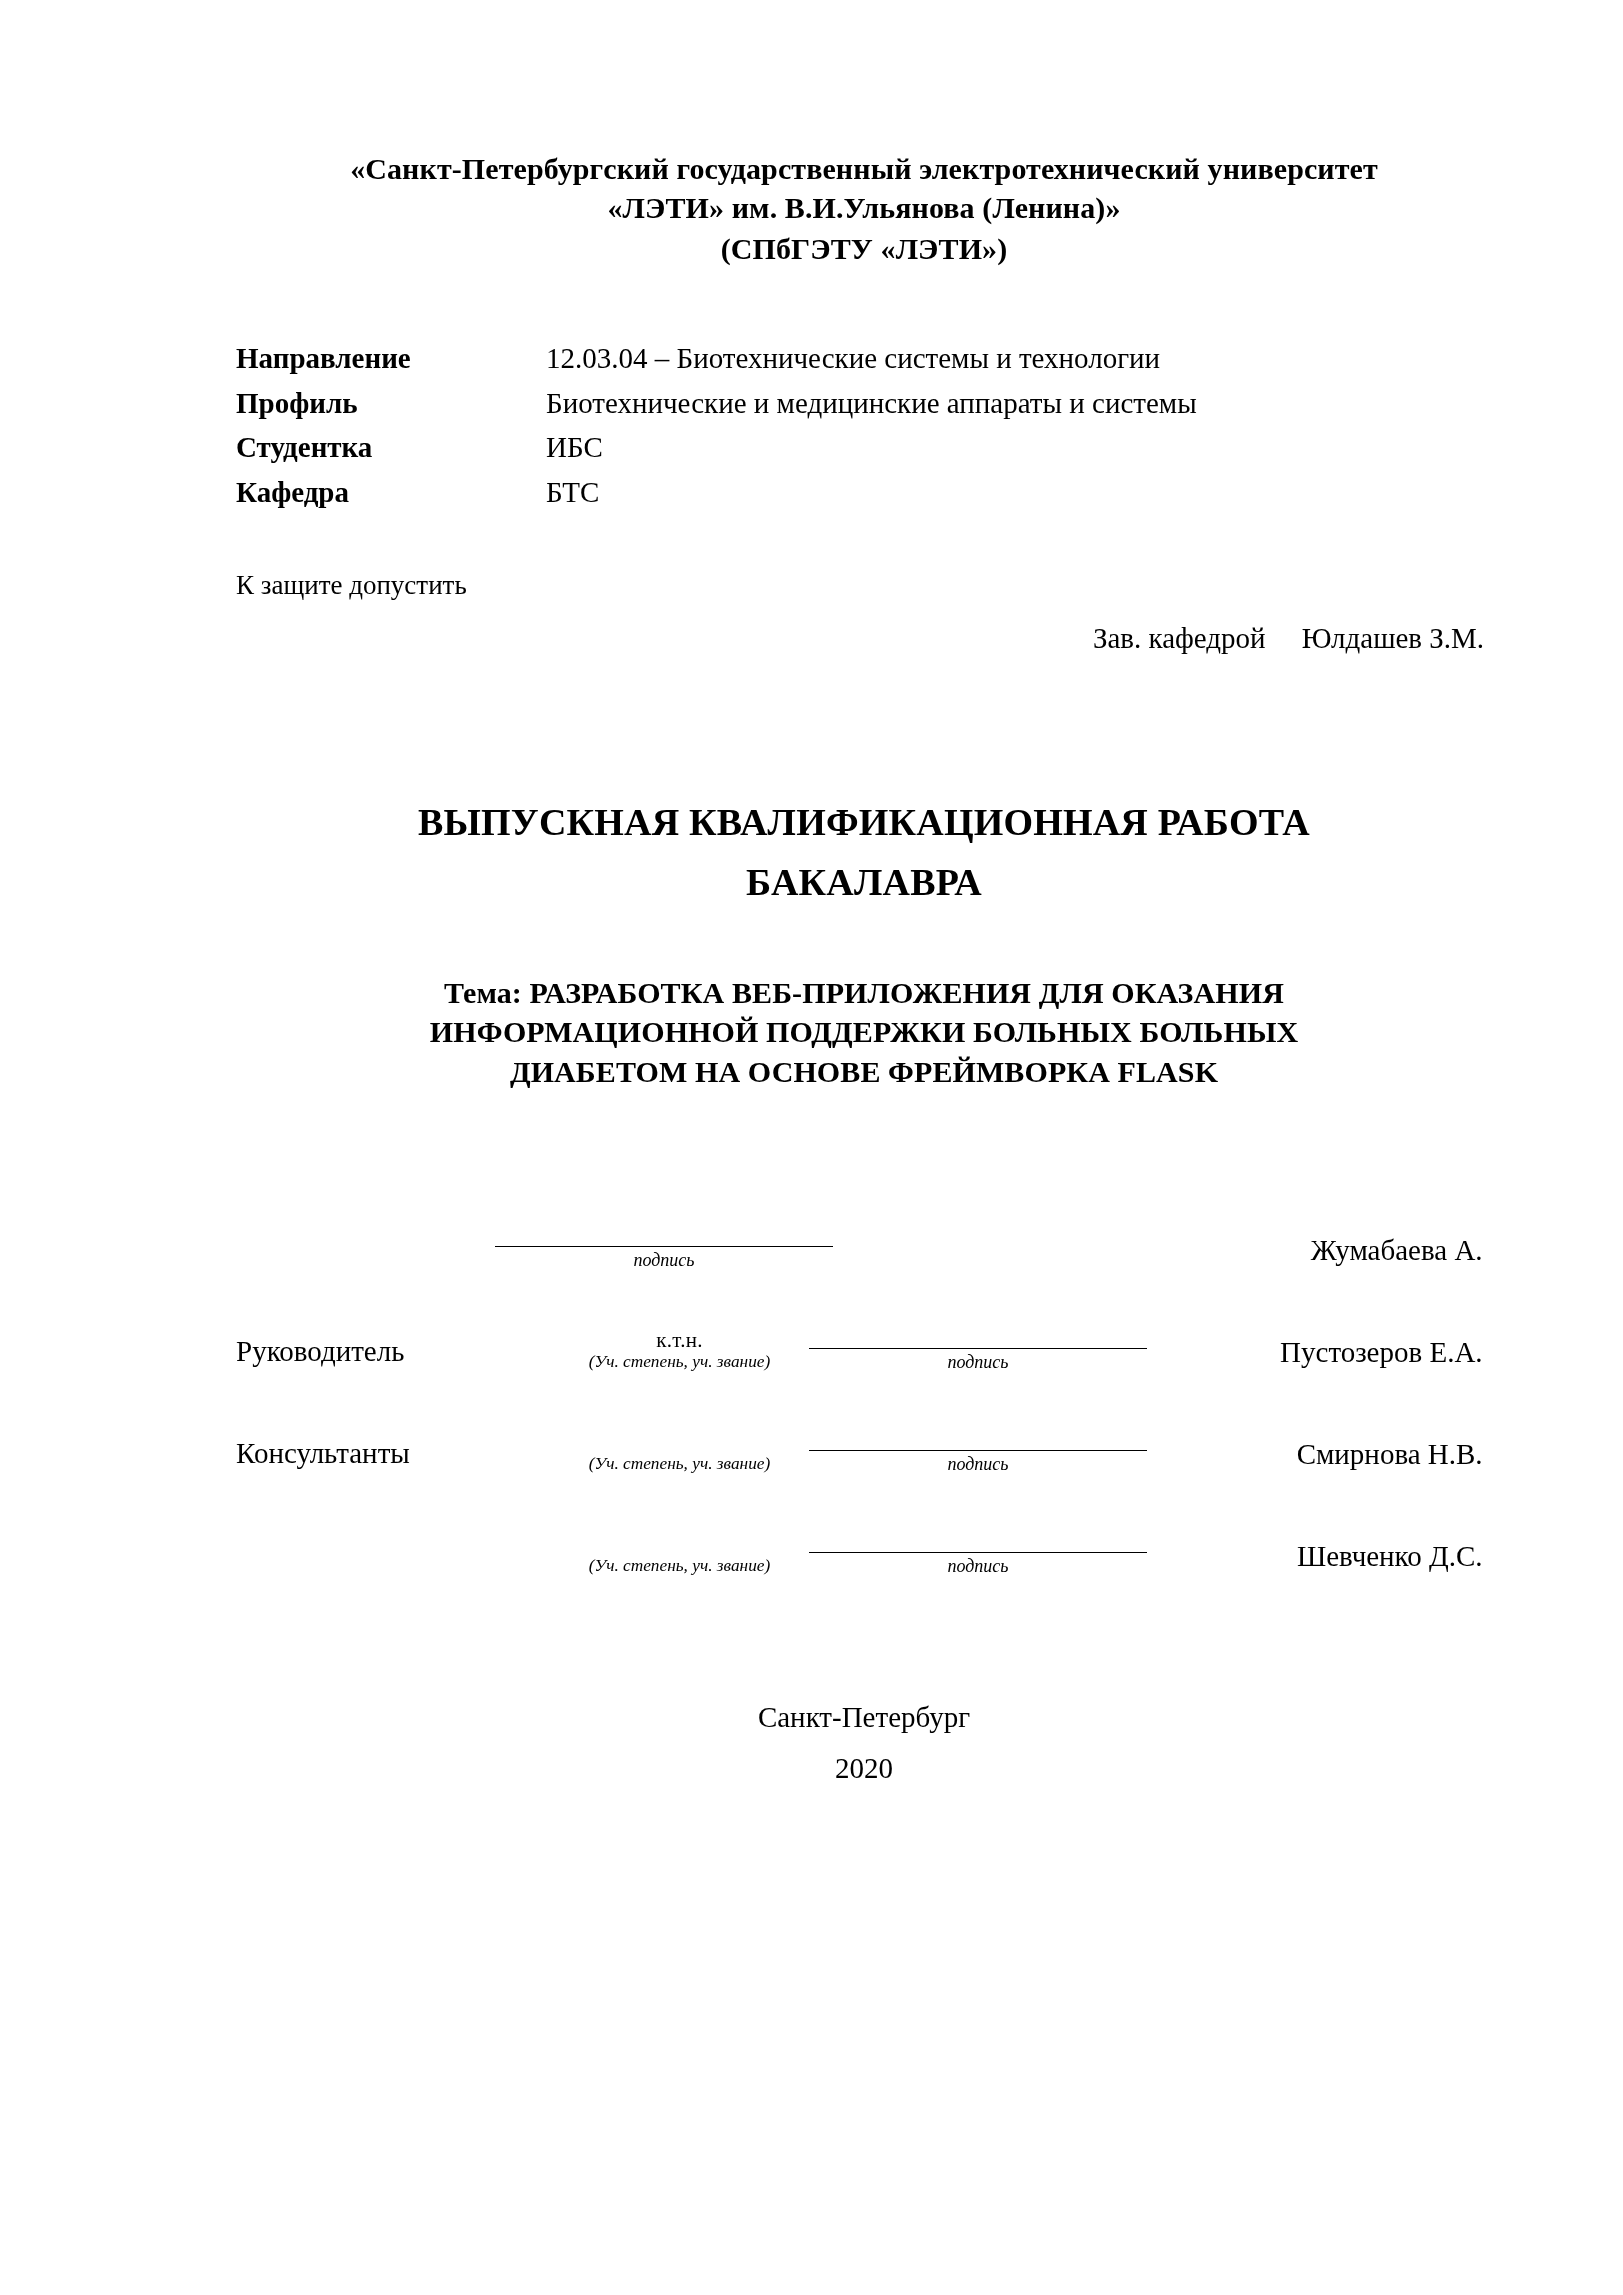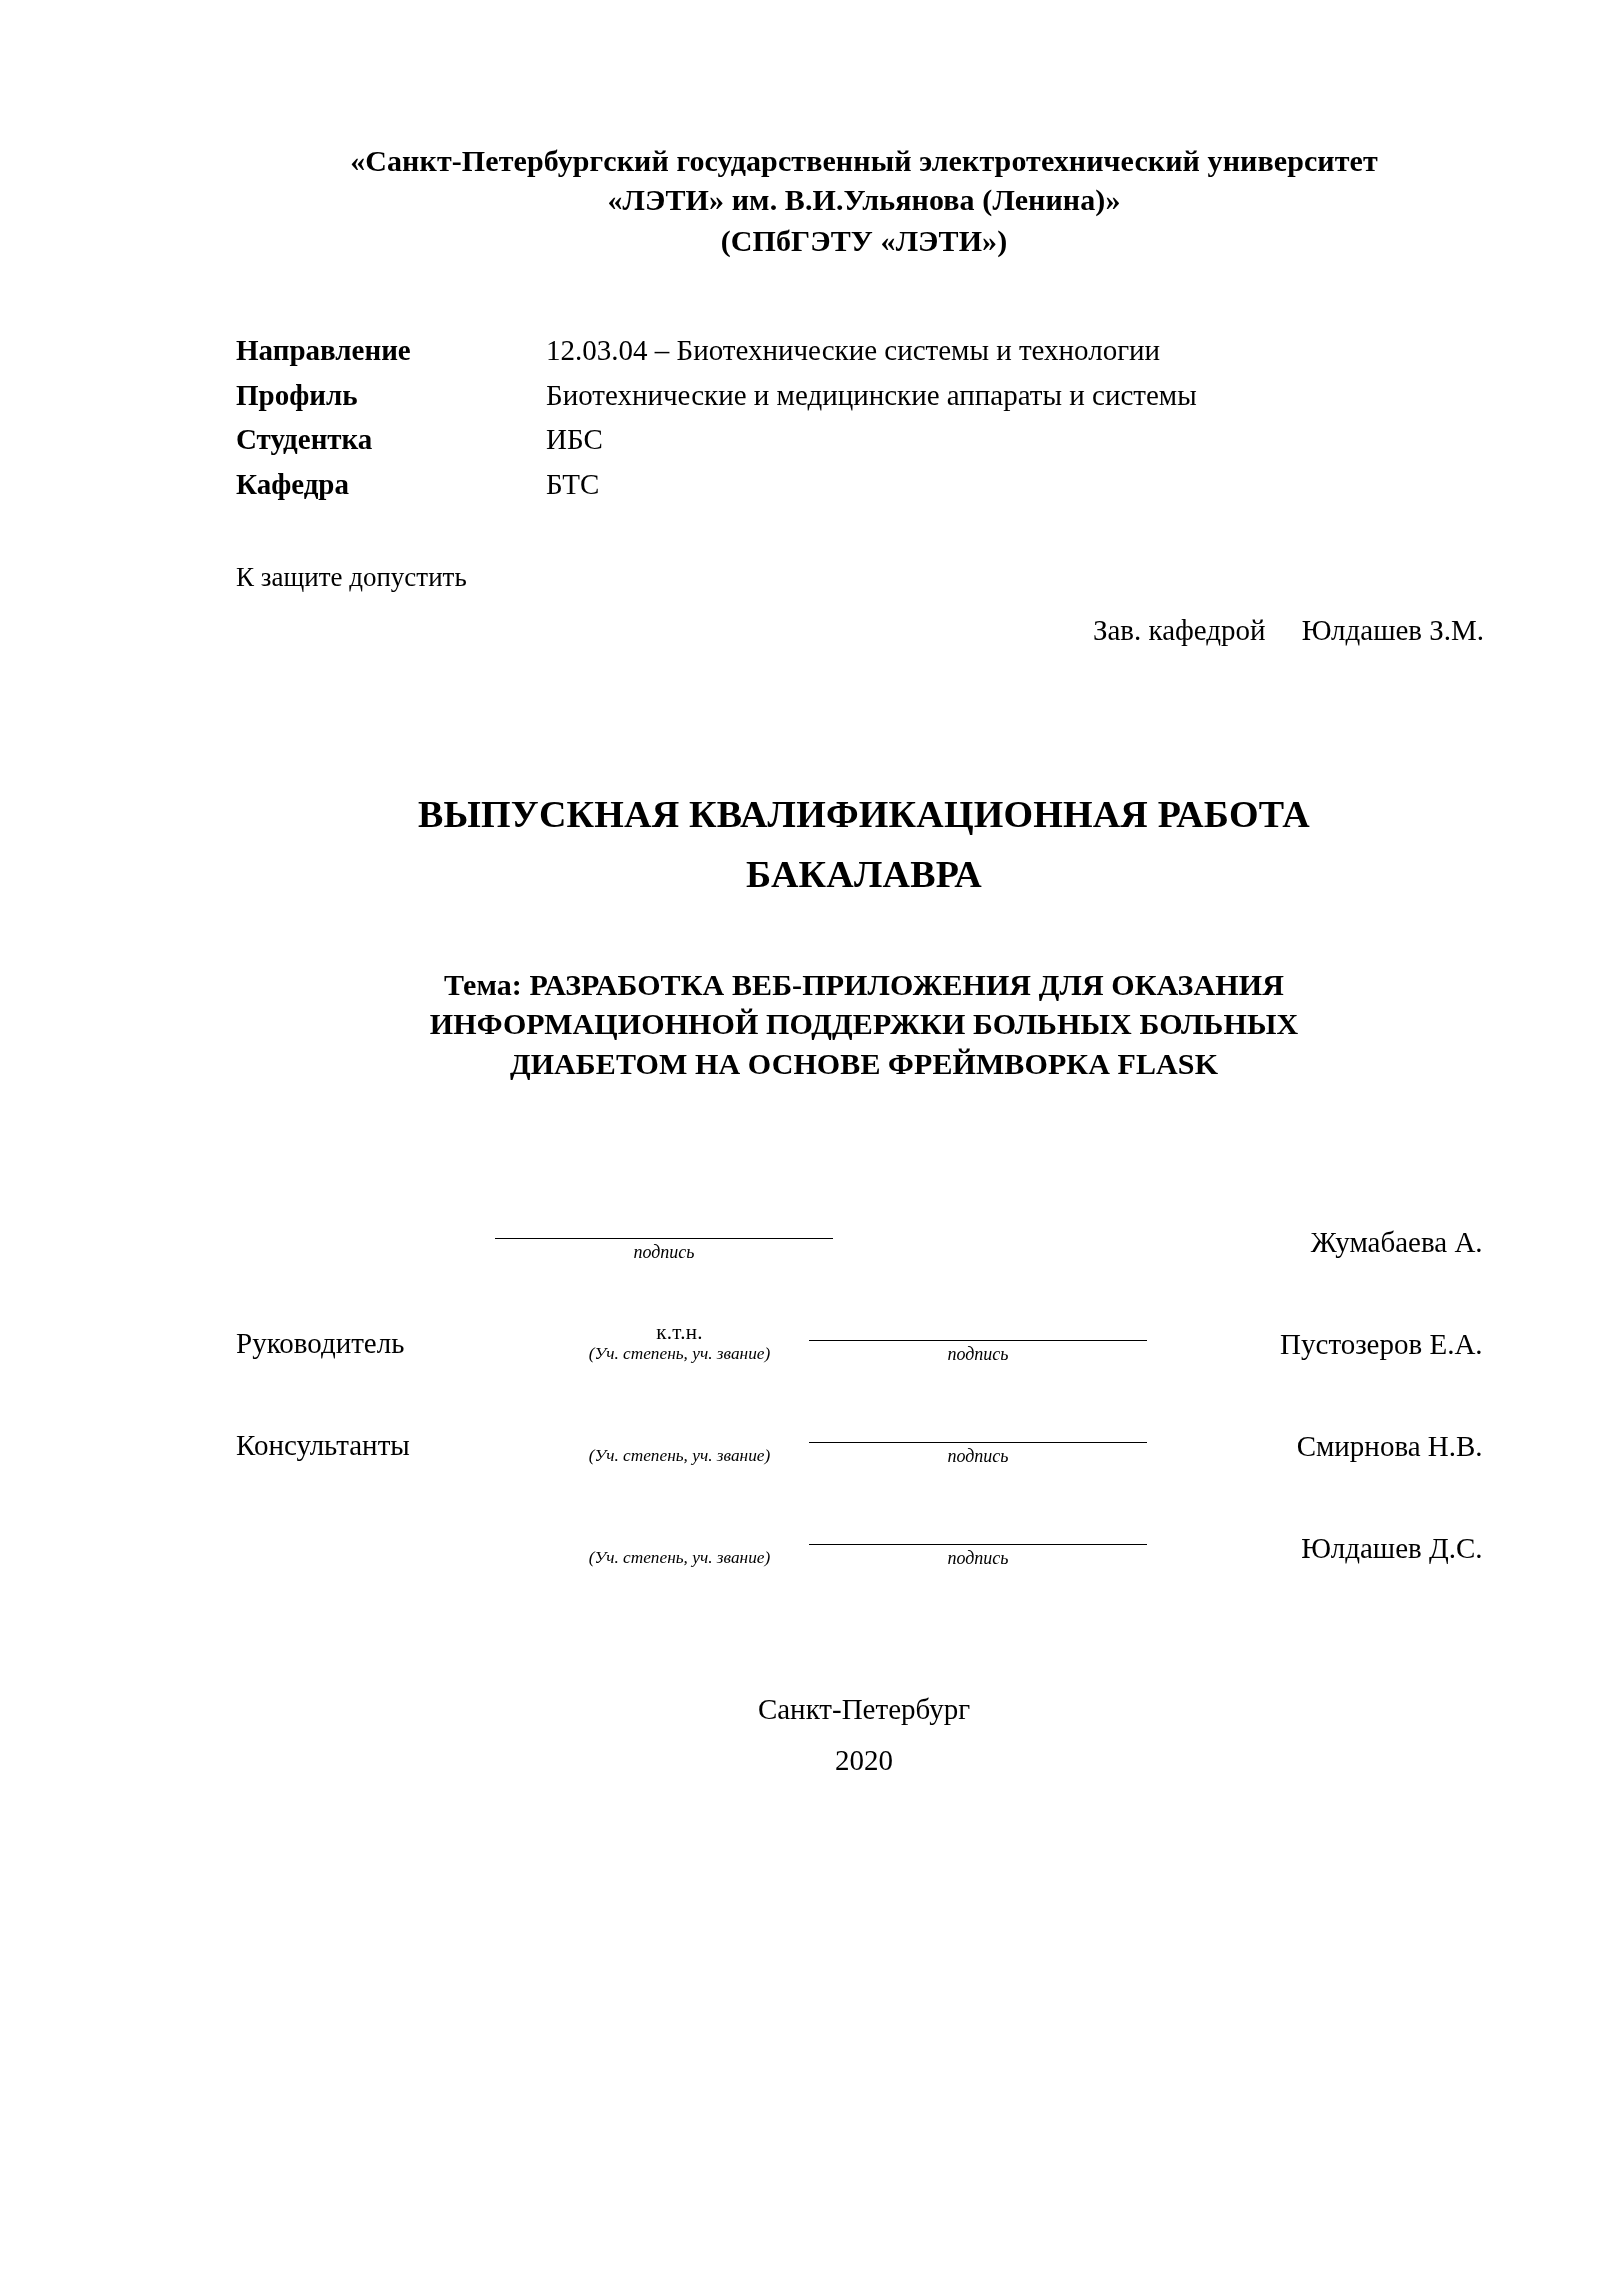--- a/index.html
+++ b/index.html
@@ -10,21 +10,21 @@
   body {
     width: 1623px;
     height: 2295px;
     font-family: "Liberation Serif", "DejaVu Serif", serif;
     color: #000000;
     position: relative;
     overflow: hidden;
   }
   .page {
     position: absolute;
-    left: 0; top: 0;
+    left: 0; top: 8px;
     width: 1623px;
     height: 2118px;
     padding: 9px;
     box-sizing: border-box;
   }
   .content {
     position: absolute;
     left: 236px;
     top: 141px;
     width: 1256px;
@@ -284,21 +284,21 @@
       <div class="sig-row">
         <div class="sig-role"></div>
         <div class="sig-degree">
           <span class="deg-val"></span>
           <span class="deg-cap">(Уч. степень, уч. звание)</span>
         </div>
         <div class="sig-line-wrap">
           <div class="sig-line"></div>
           <span class="sig-cap">подпись</span>
         </div>
-        <div class="sig-name">Юлдашев Д.С.</div>
+        <div class="sig-name">Шевченко Д.С.</div>
       </div>
 
     </div>
 
     <div class="footer">
       <span class="city">Санкт-Петербург</span>
       <span class="year">2020</span>
     </div>
 
   </div>

